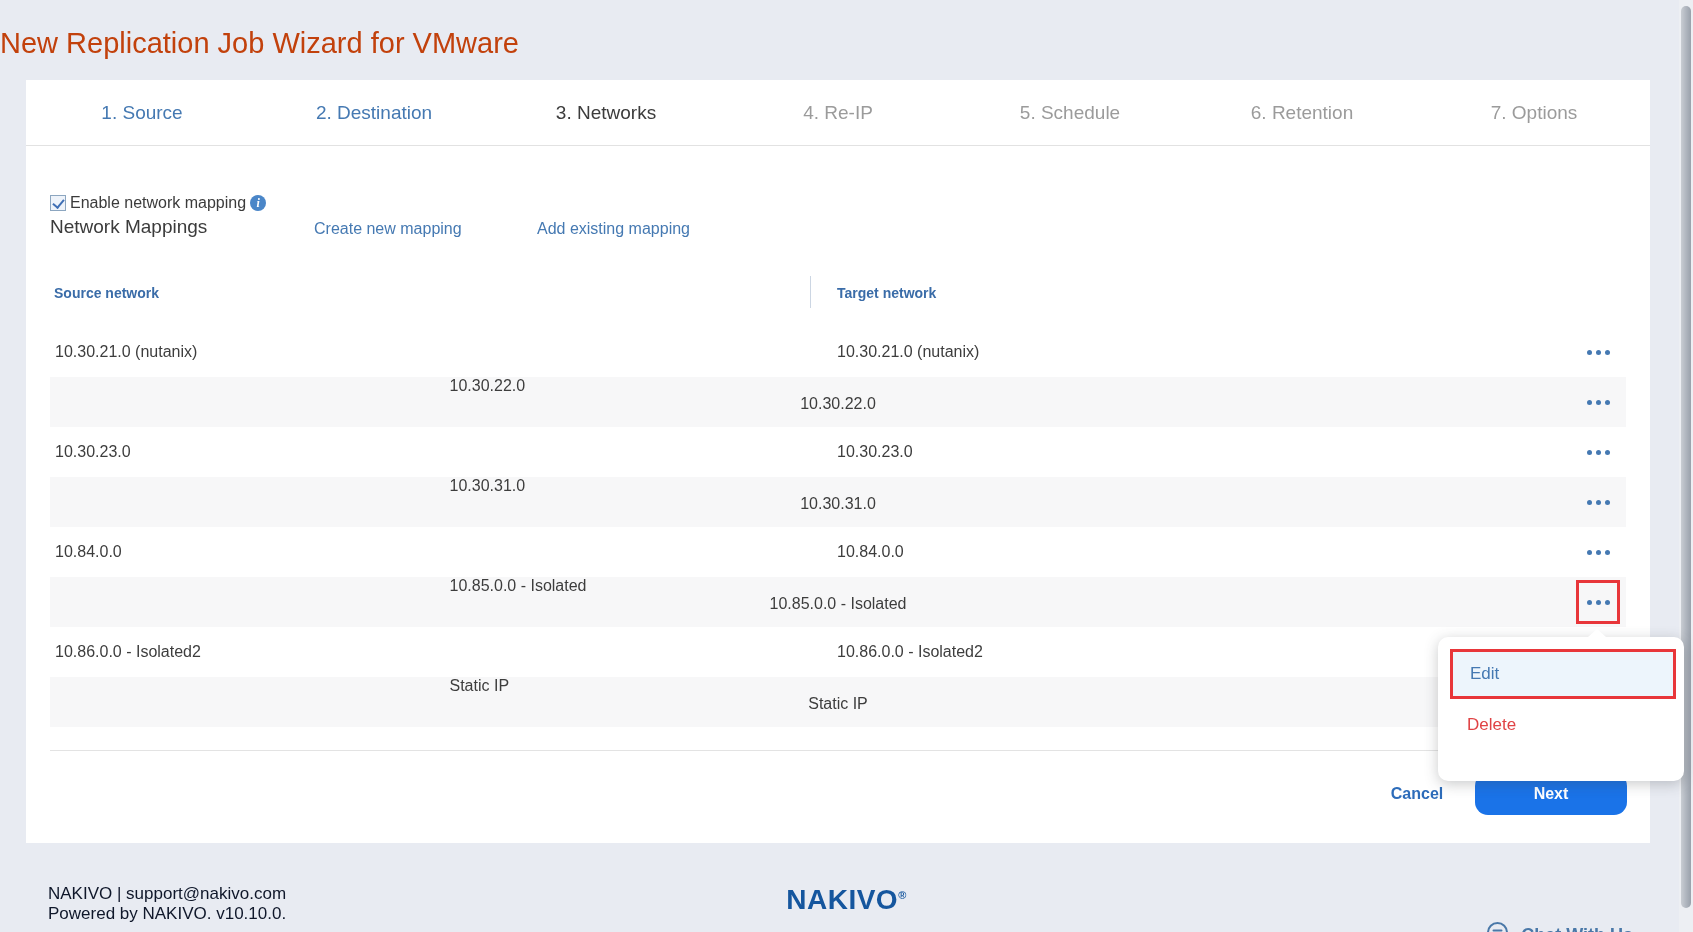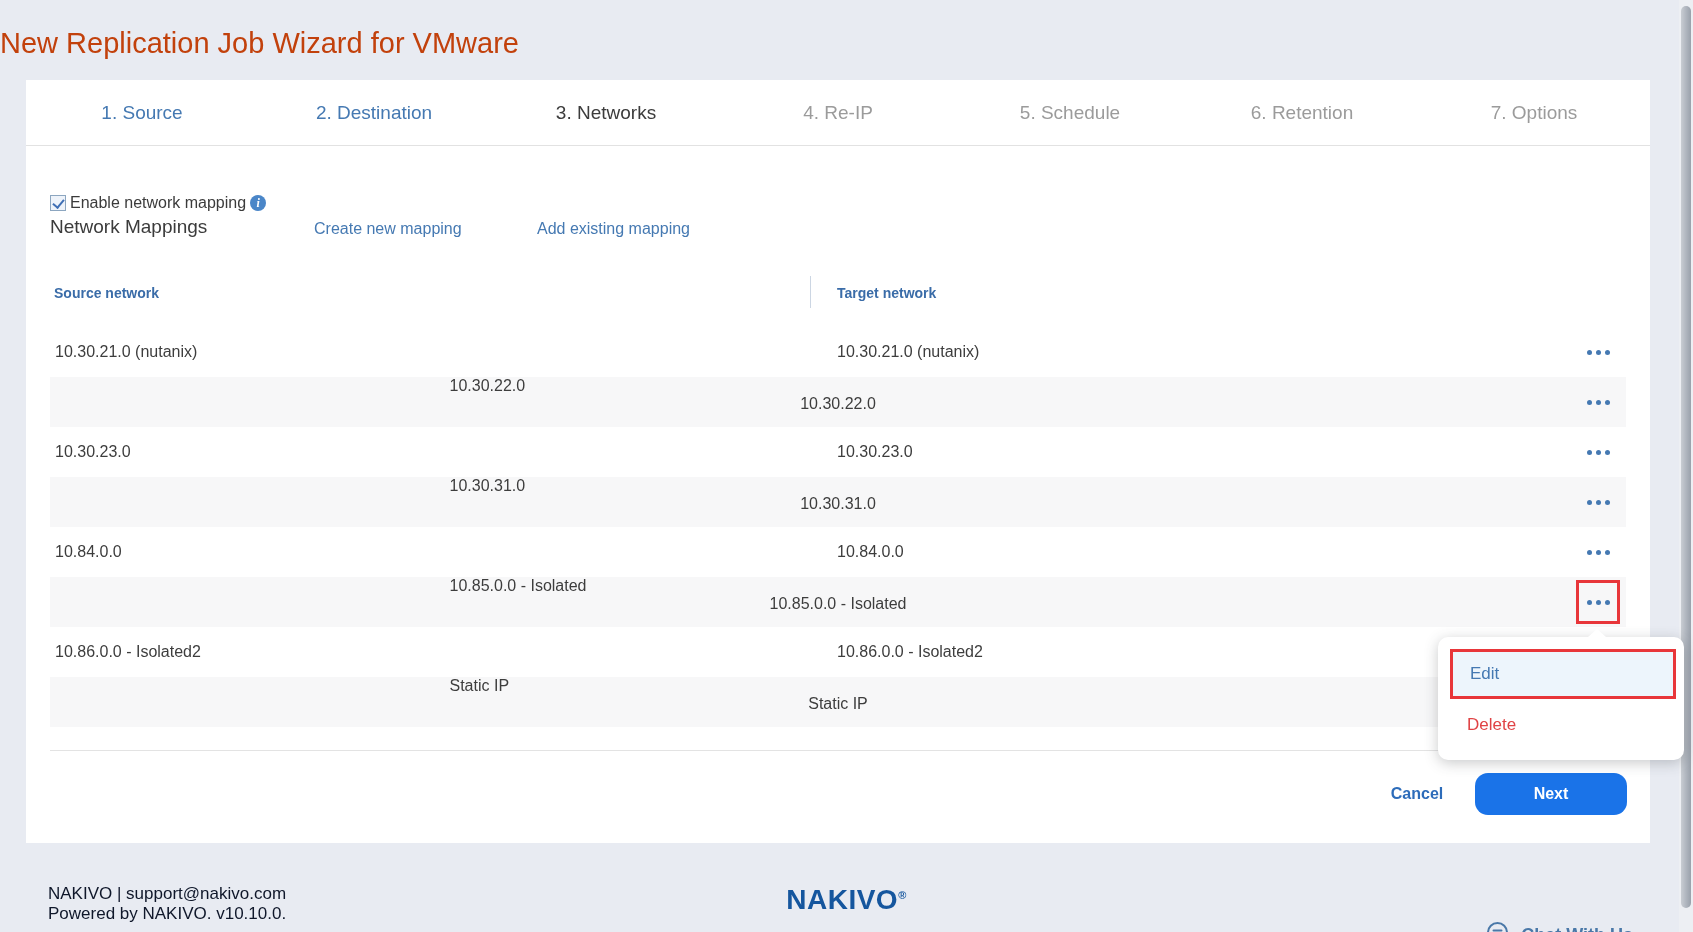--- a/index.html
+++ b/index.html
@@ -110,21 +110,21 @@
   }
   .next-btn {
     position:absolute; left:1449px; top:693px; width:152px; height:42px;
     background:#1a73e8; border:none; border-radius:13px;
     color:#ffffff; font-size:16px; font-weight:bold;
     font-family:"Liberation Sans", sans-serif; cursor:pointer;
   }
 
   
   .context-menu {
-    position:absolute; left:1438px; top:637px; width:246px; height:123px;
+    position:absolute; left:1438px; top:637px; width:246px; height:144px;
     background:#ffffff; border-radius:10px;
     box-shadow:0 3px 14px rgba(60,64,67,0.28);
     z-index:10;
   }
   .context-caret {
     position:absolute; left:150px; top:-8px;
     width:0; height:0;
     border-left:9px solid transparent; border-right:9px solid transparent;
     border-bottom:8px solid #ffffff;
   }

